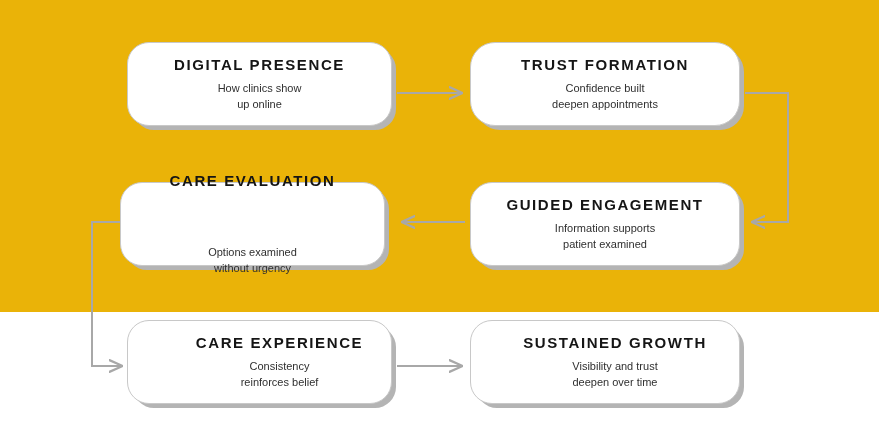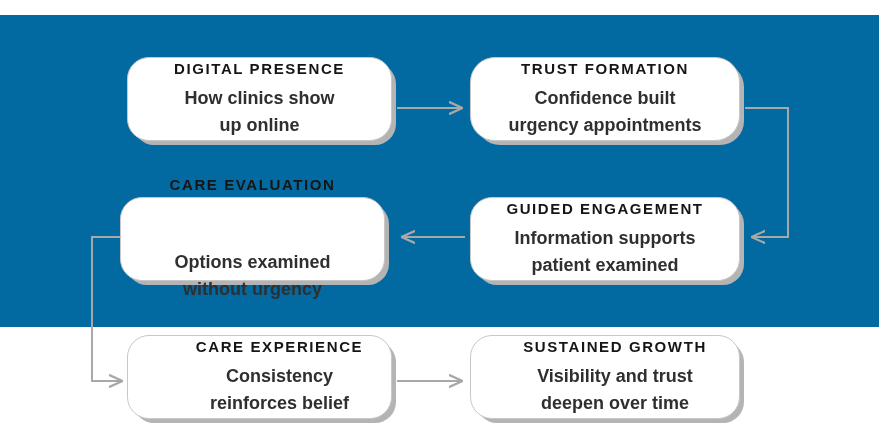--- a/index.html
+++ b/index.html
@@ -10,22 +10,21 @@
   body {
     width: 879px;
     height: 441px;
     font-family: "Liberation Sans", sans-serif;
     overflow: hidden;
   }
   #stage {
     position: relative;
     width: 879px;
     height: 312px;
-    background: #0369a1;
-    margin-top: 15px;
+    background: #eab308;
   }
   .connector-layer {
     position: absolute;
     left: 0;
     top: 0;
     width: 879px;
     height: 441px;
     pointer-events: none;
   }
   .node {
@@ -43,22 +42,22 @@
   }
   .node-title {
     font-size: 15px;
     font-weight: bold;
     letter-spacing: 1.6px;
     color: #151515;
     line-height: 1.2;
     margin-bottom: 7px;
   }
   .node-sub {
-    font-size: 18px;
-    font-weight: bold;
+    font-size: 11px;
+    font-weight: normal;
     color: #2f2f2f;
     line-height: 1.45;
   }
   .node-sub-line {
     display: block;
   }
 
   
   #node-digital-presence { left: 127px; top: 42px;  width: 265px; height: 84px; }
   #node-trust-formation  { left: 470px; top: 42px;  width: 270px; height: 84px; border-radius: 25px; }
@@ -97,21 +96,21 @@
     <div class="node-sub">
       <span class="node-sub-line">How clinics show</span>
       <span class="node-sub-line">up online</span>
     </div>
   </div>
 
   <div class="node" id="node-trust-formation">
     <div class="node-title">TRUST FORMATION</div>
     <div class="node-sub">
       <span class="node-sub-line">Confidence built</span>
-      <span class="node-sub-line">urgency appointments</span>
+      <span class="node-sub-line">deepen appointments</span>
     </div>
   </div>
 
   <div class="node" id="node-care-evaluation">
     <div class="node-title">CARE EVALUATION</div>
     <div class="node-sub">
       <span class="node-sub-line">Options examined</span>
       <span class="node-sub-line">without urgency</span>
     </div>
   </div>

